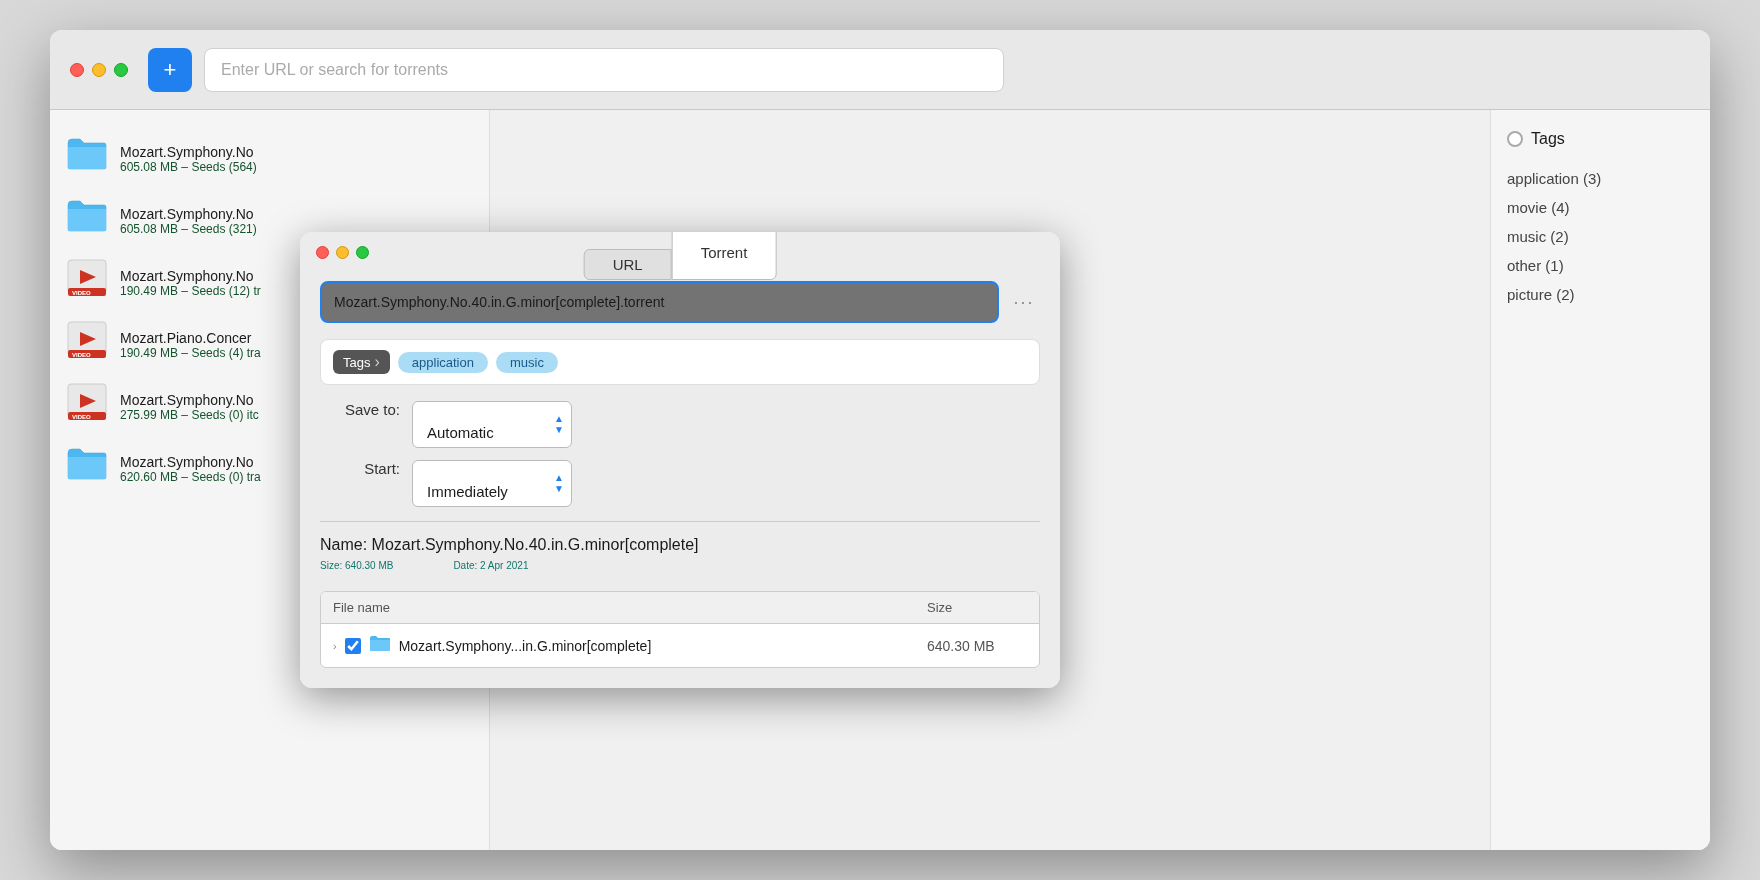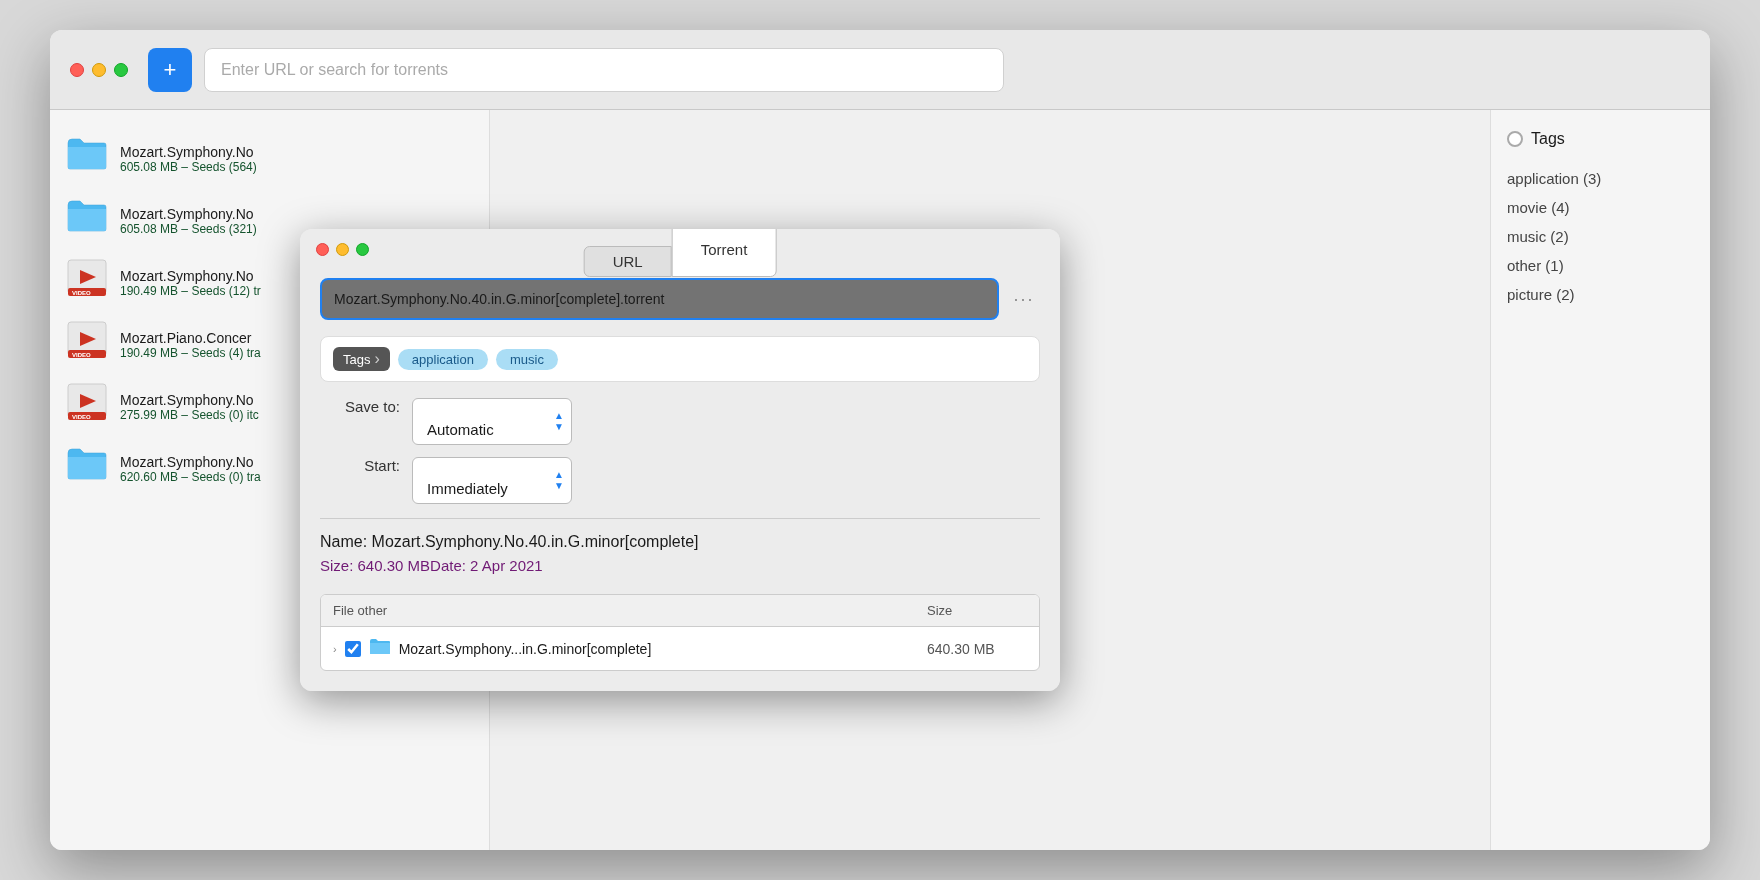--- a/index.html
+++ b/index.html
@@ -389,22 +389,23 @@
     }
 
     .info-name {
       font-size: 16px;
       color: #1a1a1a;
       margin-bottom: 6px;
     }
 
     .info-meta-row {
       display: flex;
-      font-size: 15px;
-      color: #701a75;
+      gap: 60px;
+      font-size: 10px;
+      color: #0f766e;
     }
 
     
     .file-table {
       border: 1px solid #ccc;
       border-radius: 6px;
       overflow: hidden;
       background: white;
     }
 
@@ -642,21 +643,21 @@
             <span>
               <span>Date:</span>
               <span> </span>
               <span>2 Apr 2021</span>
             </span>
           </div>
         </div>
 
         <div class="file-table">
           <div class="file-table-header">
-            <span class="col-name">File other</span>
+            <span class="col-name">File name</span>
             <span class="col-size">Size</span>
           </div>
           <div class="file-table-row">
             <span class="chevron-right">›</span>
             <input type="checkbox" class="file-checkbox" checked="" style="">
             <span style="font-size:20px;">
               <svg width="22" height="18" viewBox="0 0 22 18">
                 <path d="M1,4 Q1,2 3,2 L7,2 L9,4 L20,4 Q21,4 21,5 L21,16 Q21,17 20,17 L2,17 Q1,17 1,16 Z" fill="#4db8f0"></path>
                 <path d="M1,6 L21,6 L21,16 Q21,17 20,17 L2,17 Q1,17 1,16 Z" fill="#6cc8f8"></path>
               </svg>

